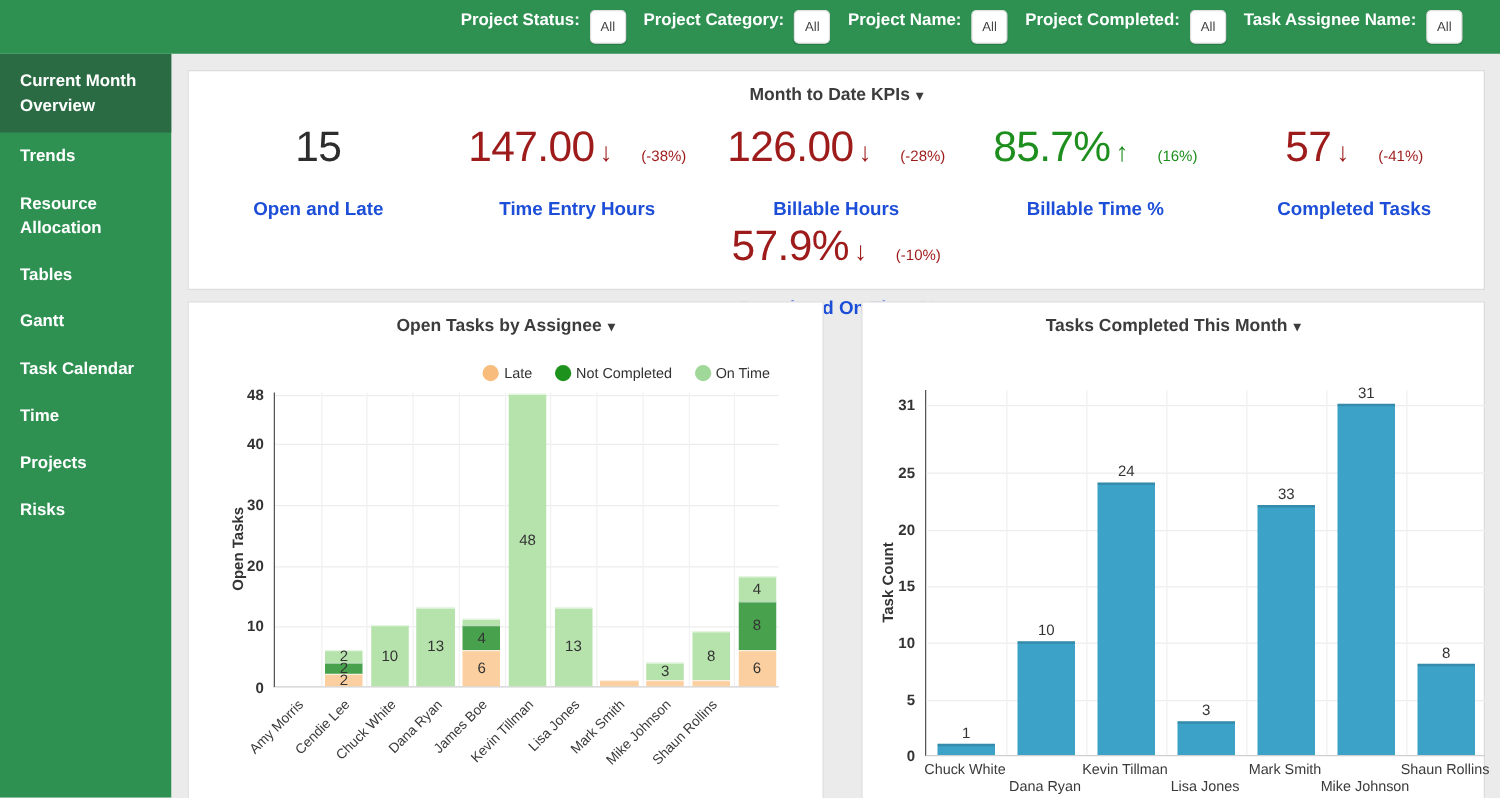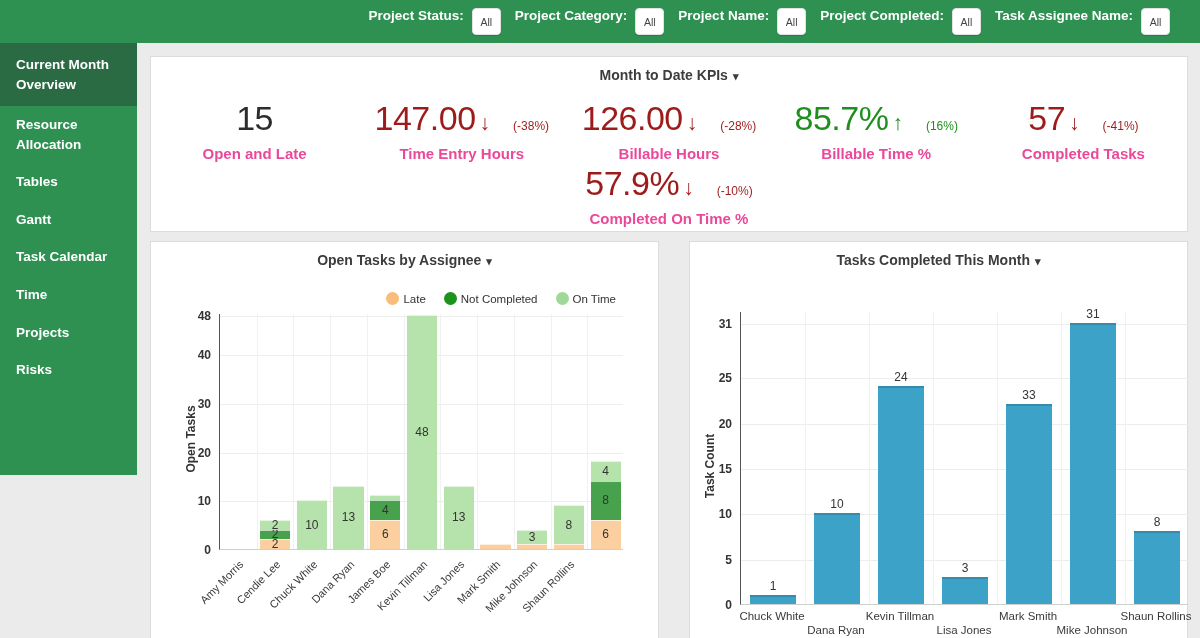--- a/index.html
+++ b/index.html
@@ -8,40 +8,40 @@
   
   .topbar { position:absolute; left:0; top:0; width:1200px; height:43px; background:#2e9152;
             display:flex; align-items:center; justify-content:flex-end; padding-right:30px; gap:14px; z-index:5; }
   .filter-group { display:flex; align-items:flex-start; gap:8px; }
   .filter-label { color:#ffffff; font-size:13.5px; font-weight:bold; white-space:nowrap; }
   .filter-btn { background:#ffffff; border:1px solid #e2e2e2; border-radius:4px; min-width:29px; height:27px;
                 font-size:10.5px; color:#444; font-family:"Liberation Sans",sans-serif;
                 display:flex; align-items:center; justify-content:center; padding:0 6px; cursor:pointer;
                 box-shadow:0 1px 1px rgba(0,0,0,.15); }
   
-  .sidebar { position:absolute; left:0; top:43px; width:137px; height:432px; background:#2e9152; }
+  .sidebar { position:absolute; left:0; top:43px; width:137px; height:595px; background:#2e9152; }
   .side-item { color:#ffffff; font-size:13.5px; font-weight:bold; line-height:1.45;
                padding:9px 10px 9px 16px; cursor:pointer; }
   .side-item.active { background:#2a6b44; padding-top:12px; padding-bottom:12px; }
   
   .main { position:absolute; left:137px; top:43px; width:1063px; height:595px; padding:13px 12px 0 13px; }
   .card { background:#ffffff; border:1px solid #dcdcdc; }
   .card-title-row { text-align:center; padding-top:10px; font-size:14px; font-weight:bold; color:#3c3c3c; }
   .caret { font-size:11px; color:#3c3c3c; margin-left:5px; cursor:pointer; }
   
   .kpi-card { height:176px; }
   .kpi-row { display:flex; margin-top:16px; }
   .kpi-item { flex:1; text-align:center; }
   .kpi-value { font-size:34px; letter-spacing:-0.5px; }
   .kpi-black { color:#2d2d2d; }
   .kpi-red   { color:#9e1b1b; }
   .kpi-green { color:#1e8f1e; }
   .kpi-arrow { font-size:21px; font-weight:bold; margin-left:4px; }
   .kpi-delta { font-size:12px; margin-left:23px; }
-  .kpi-label { font-size:15px; font-weight:bold; color:#ec4899; margin-top:7px; }
+  .kpi-label { font-size:15px; font-weight:bold; color:#1d4ed8; margin-top:21px; }
   .kpi-row.second { margin-top:2px; justify-content:flex-start; }
   
   .charts-row { display:flex; gap:30px; margin-top:9px; }
   .chart-card { position:relative; height:500px; }
   .chart-card.leftc  { width:509px; }
   .chart-card.rightc { flex:1; }
   .legend { position:absolute; right:42px; top:50px; display:flex; gap:18px; align-items:center; }
   .legend-item { display:flex; align-items:center; gap:4px; font-size:11.5px; color:#333; cursor:pointer; }
   .legend-dot { width:13px; height:13px; border-radius:50%; }
   .plot { position:absolute; border-left:1px solid #555; border-bottom:1px solid #cfcfcf; }
@@ -77,20 +77,21 @@
       <button class="filter-btn">All</button>
     </div>
     <div class="filter-group">
       <span class="filter-label">Task Assignee Name:</span>
       <button class="filter-btn">All</button>
     </div>
   </div>
 
 <div class="sidebar" id="sidebar">
     <div class="side-item active">Current Month Overview</div>
+    <div class="side-item">Trends</div>
     <div class="side-item">Resource Allocation</div>
     <div class="side-item">Tables</div>
     <div class="side-item">Gantt</div>
     <div class="side-item">Task Calendar</div>
     <div class="side-item">Time</div>
     <div class="side-item">Projects</div>
     <div class="side-item">Risks</div>
   </div>
 
 <div class="main">

